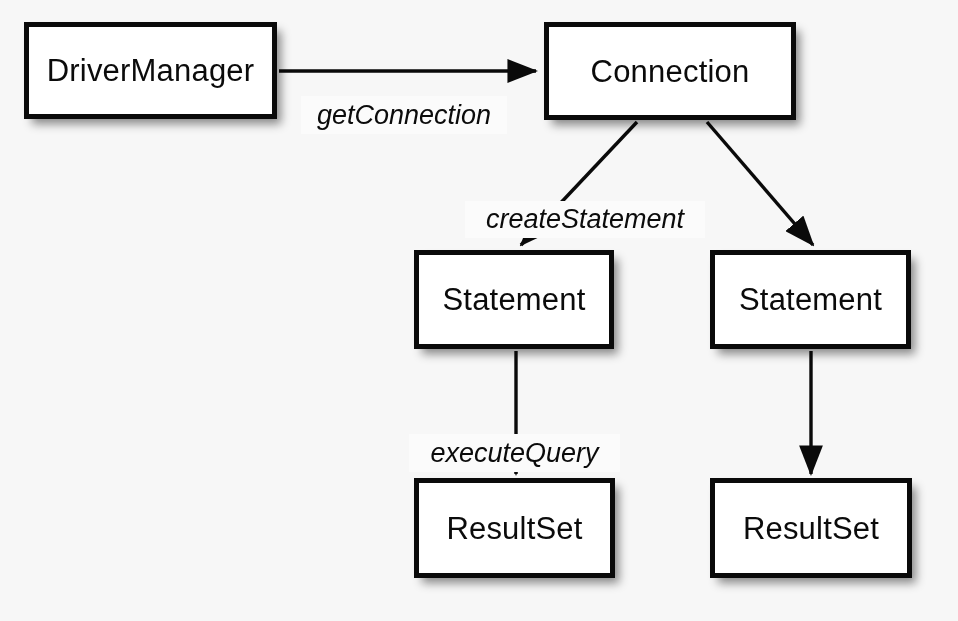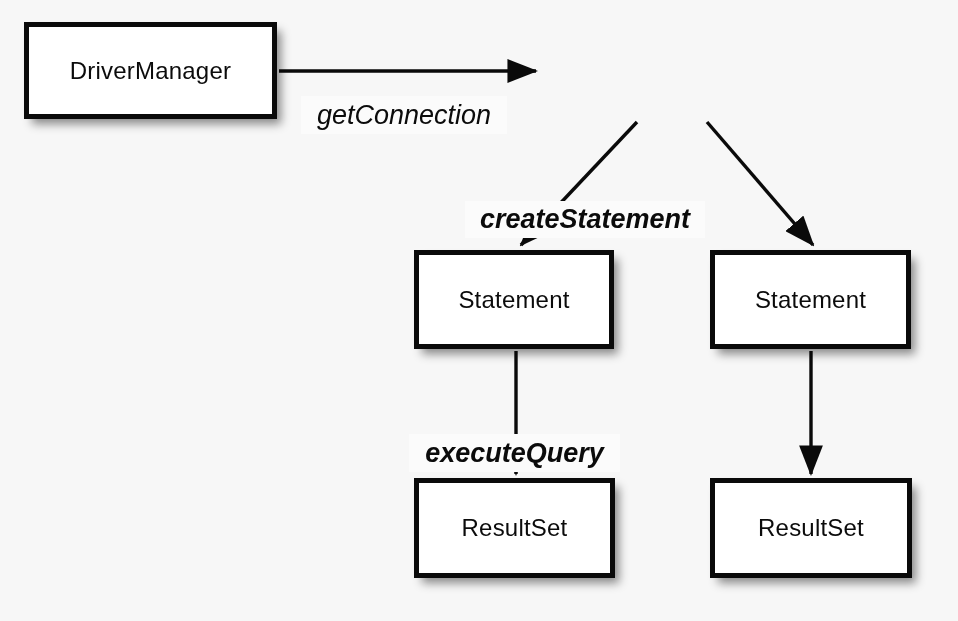--- a/index.html
+++ b/index.html
@@ -39,21 +39,21 @@
     background: #ffffff;
     border: 5px solid #0a0a0a;
     z-index: 3;
     display: flex;
     align-items: center;
     justify-content: center;
     box-shadow: 6px 7px 9px -2px rgba(0,0,0,0.45);
   }
   .node-label {
     font-family: "Liberation Sans", "DejaVu Sans", sans-serif;
-    font-size: 24px;
+    font-size: 31px;
     font-weight: 400;
     letter-spacing: 0.2px;
     color: #0b0b0b;
     line-height: 1;
     white-space: nowrap;
     -webkit-font-smoothing: antialiased;
   }
   
   .edge-label {
     position: absolute;
@@ -61,21 +61,21 @@
     background: #fbfbfb;
     display: flex;
     align-items: center;
     justify-content: center;
     box-sizing: border-box;
     margin-top: 44px;
   }
   .edge-label-text {
     font-family: "Liberation Sans", "DejaVu Sans", sans-serif;
     font-style: italic;
-    font-weight: 700;
+    font-weight: 400;
     font-size: 27px;
     color: #0b0b0b;
     line-height: 1;
     white-space: nowrap;
     -webkit-font-smoothing: antialiased;
   }
   .edge-label.plainweight .edge-label-text {
     font-weight: 400;
   }
 </style>
@@ -99,20 +99,23 @@
 
     <line x1="516" y1="351" x2="516" y2="474" stroke="#0a0a0a" stroke-width="3.4" marker-end="url(#arrowhead)"></line>
 
     <line x1="811" y1="351" x2="811" y2="474" stroke="#0a0a0a" stroke-width="3.4" marker-end="url(#arrowhead)"></line>
   </svg>
 
   <div class="node-box" style="left:24px; top:22px; width:253px; height:97px;">
     <span class="node-label">DriverManager</span>
   </div>
 
+  <div class="node-box" style="left:544px; top:22px; width:252px; height:98px;">
+    <span class="node-label">Connection</span>
+  </div>
 
   <div class="node-box" style="left:414px; top:250px; width:200px; height:99px;">
     <span class="node-label">Statement</span>
   </div>
 
   <div class="node-box" style="left:710px; top:250px; width:201px; height:99px;">
     <span class="node-label">Statement</span>
   </div>
 
   <div class="node-box" style="left:414px; top:478px; width:201px; height:100px;">

